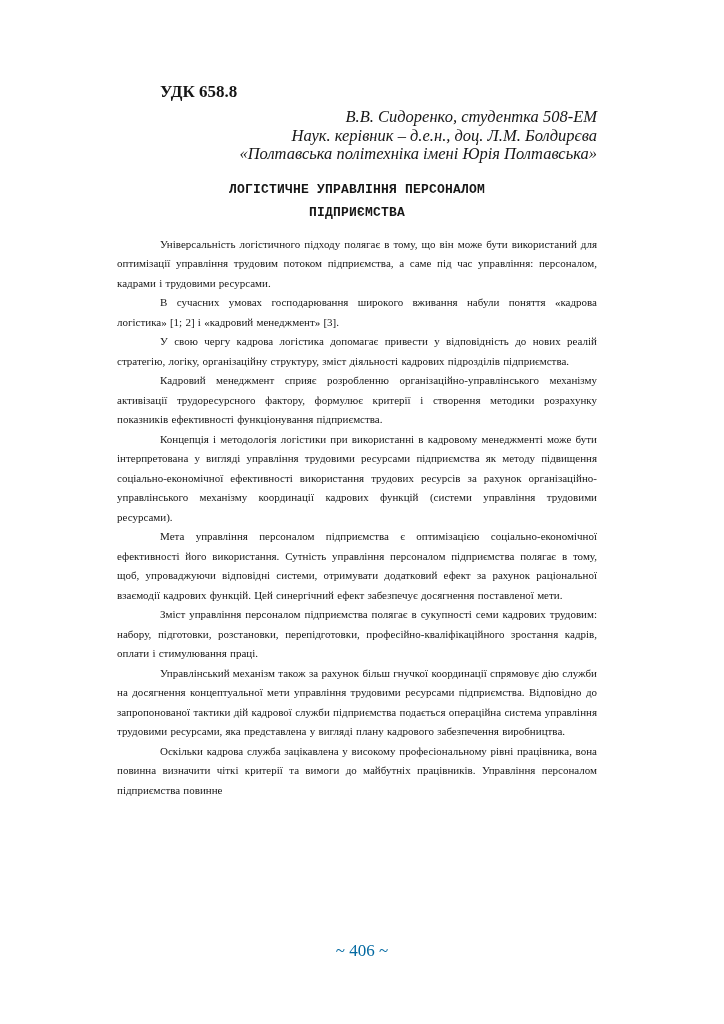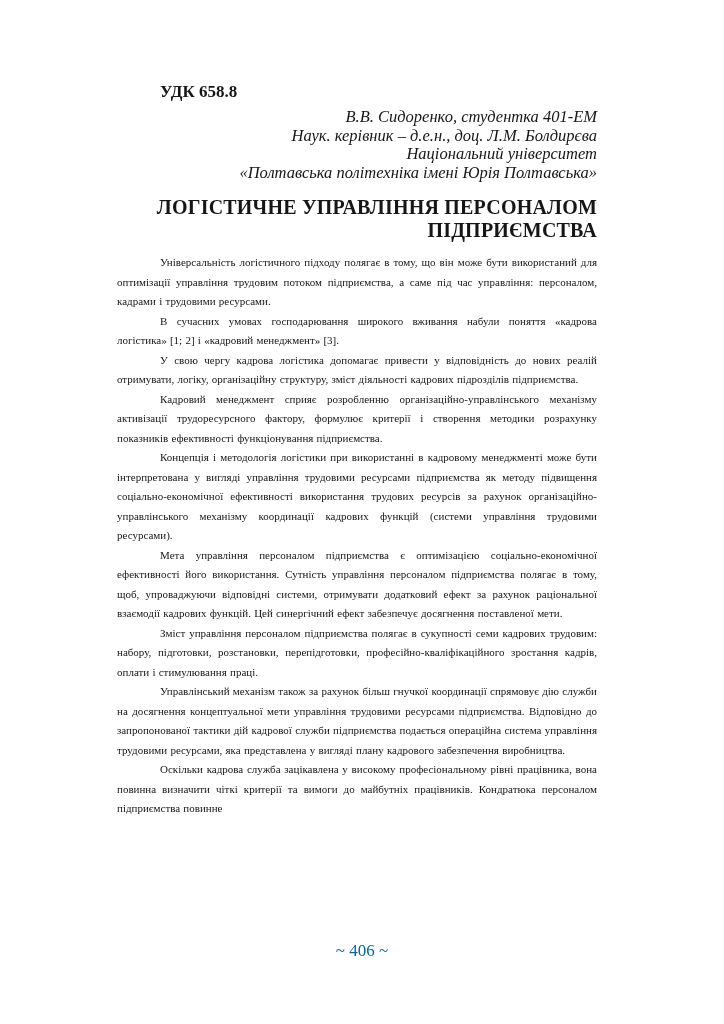--- a/index.html
+++ b/index.html
@@ -27,25 +27,26 @@
   }
   .byline {
     margin-top: 7px;
     text-align: right;
     font-style: italic;
     font-size: 16.5px;
     line-height: 18.6px;
   }
   .title {
     margin: 14px 0 0 0;
-    text-align: right;
+    text-align: center;
     font-weight: bold;
-    font-size: 20px;
+    font-size: 13px;
     line-height: 23px;
     letter-spacing: 0.2px;
+    font-family: Liberation Mono, monospace;
   }
   .body-text {
     margin-top: 11px;
     height: 692px;
     overflow: hidden;
   }
   .body-text p {
     margin: 0;
     text-align: justify;
     text-indent: 43px;
@@ -65,38 +66,37 @@
   }
 </style>
 </head>
 <body>
 
 <div class="page">
 
   <div class="udc">УДК 658.8</div>
 
   <div class="byline">
-    <div>В.В. Сидоренко, студентка 401-ЕМ</div>
+    <div>В.В. Сидоренко, студентка 508-ЕМ</div>
     <div>Наук. керівник – д.е.н., доц. Л.М. Болдирєва</div>
-    <div>Національний університет</div>
     <div>«Полтавська політехніка імені Юрія Полтавська»</div>
   </div>
 
   <h1 class="title">
     <span style="display:block">ЛОГІСТИЧНЕ УПРАВЛІННЯ ПЕРСОНАЛОМ</span>
     <span style="display:block">ПІДПРИЄМСТВА</span>
   </h1>
 
   <div class="body-text">
     <p>Універсальність логістичного підходу полягає в тому, що він може бути використаний для оптимізації управління трудовим потоком підприємства, а саме під час управління: персоналом, кадрами і трудовими ресурсами.</p>
     <p>В сучасних умовах господарювання широкого вживання набули поняття «кадрова логістика» [1; 2] і «кадровий менеджмент» [3].</p>
-    <p>У свою чергу кадрова логістика допомагає привести у відповідність до нових реалій отримувати, логіку, організаційну структуру, зміст діяльності кадрових підрозділів підприємства.</p>
+    <p>У свою чергу кадрова логістика допомагає привести у відповідність до нових реалій стратегію, логіку, організаційну структуру, зміст діяльності кадрових підрозділів підприємства.</p>
     <p>Кадровий менеджмент сприяє розробленню організаційно-управлінського механізму активізації трудоресурсного фактору, формулює критерії і створення методики розрахунку показників ефективності функціонування підприємства.</p>
     <p>Концепція і методологія логістики при використанні в кадровому менеджменті може бути інтерпретована у вигляді управління трудовими ресурсами підприємства як методу підвищення соціально-економічної ефективності використання трудових ресурсів за рахунок організаційно-управлінського механізму координації кадрових функцій (системи управління трудовими ресурсами).</p>
     <p>Мета управління персоналом підприємства є оптимізацією соціально-економічної ефективності його використання. Сутність управління персоналом підприємства полягає в тому, щоб, упроваджуючи відповідні системи, отримувати додатковий ефект за рахунок раціональної взаємодії кадрових функцій. Цей синергічний ефект забезпечує досягнення поставленої мети.</p>
     <p>Зміст управління персоналом підприємства полягає в сукупності семи кадрових трудовим: набору, підготовки, розстановки, перепідготовки, професійно-кваліфікаційного зростання кадрів, оплати і стимулювання праці.</p>
     <p>Управлінський механізм також за рахунок більш гнучкої координації спрямовує дію служби на досягнення концептуальної мети управління трудовими ресурсами підприємства. Відповідно до запропонованої тактики дій кадрової служби підприємства подається операційна система управління трудовими ресурсами, яка представлена у вигляді плану кадрового забезпечення виробництва.</p>
-    <p>Оскільки кадрова служба зацікавлена у високому професіональному рівні працівника, вона повинна визначити чіткі критерії та вимоги до майбутніх працівників. Кондратюка персоналом підприємства повинне</p>
+    <p>Оскільки кадрова служба зацікавлена у високому професіональному рівні працівника, вона повинна визначити чіткі критерії та вимоги до майбутніх працівників. Управління персоналом підприємства повинне</p>
   </div>
 
   <div class="page-number">~ 406 ~</div>
 
 </div>
 
 </body></html>

